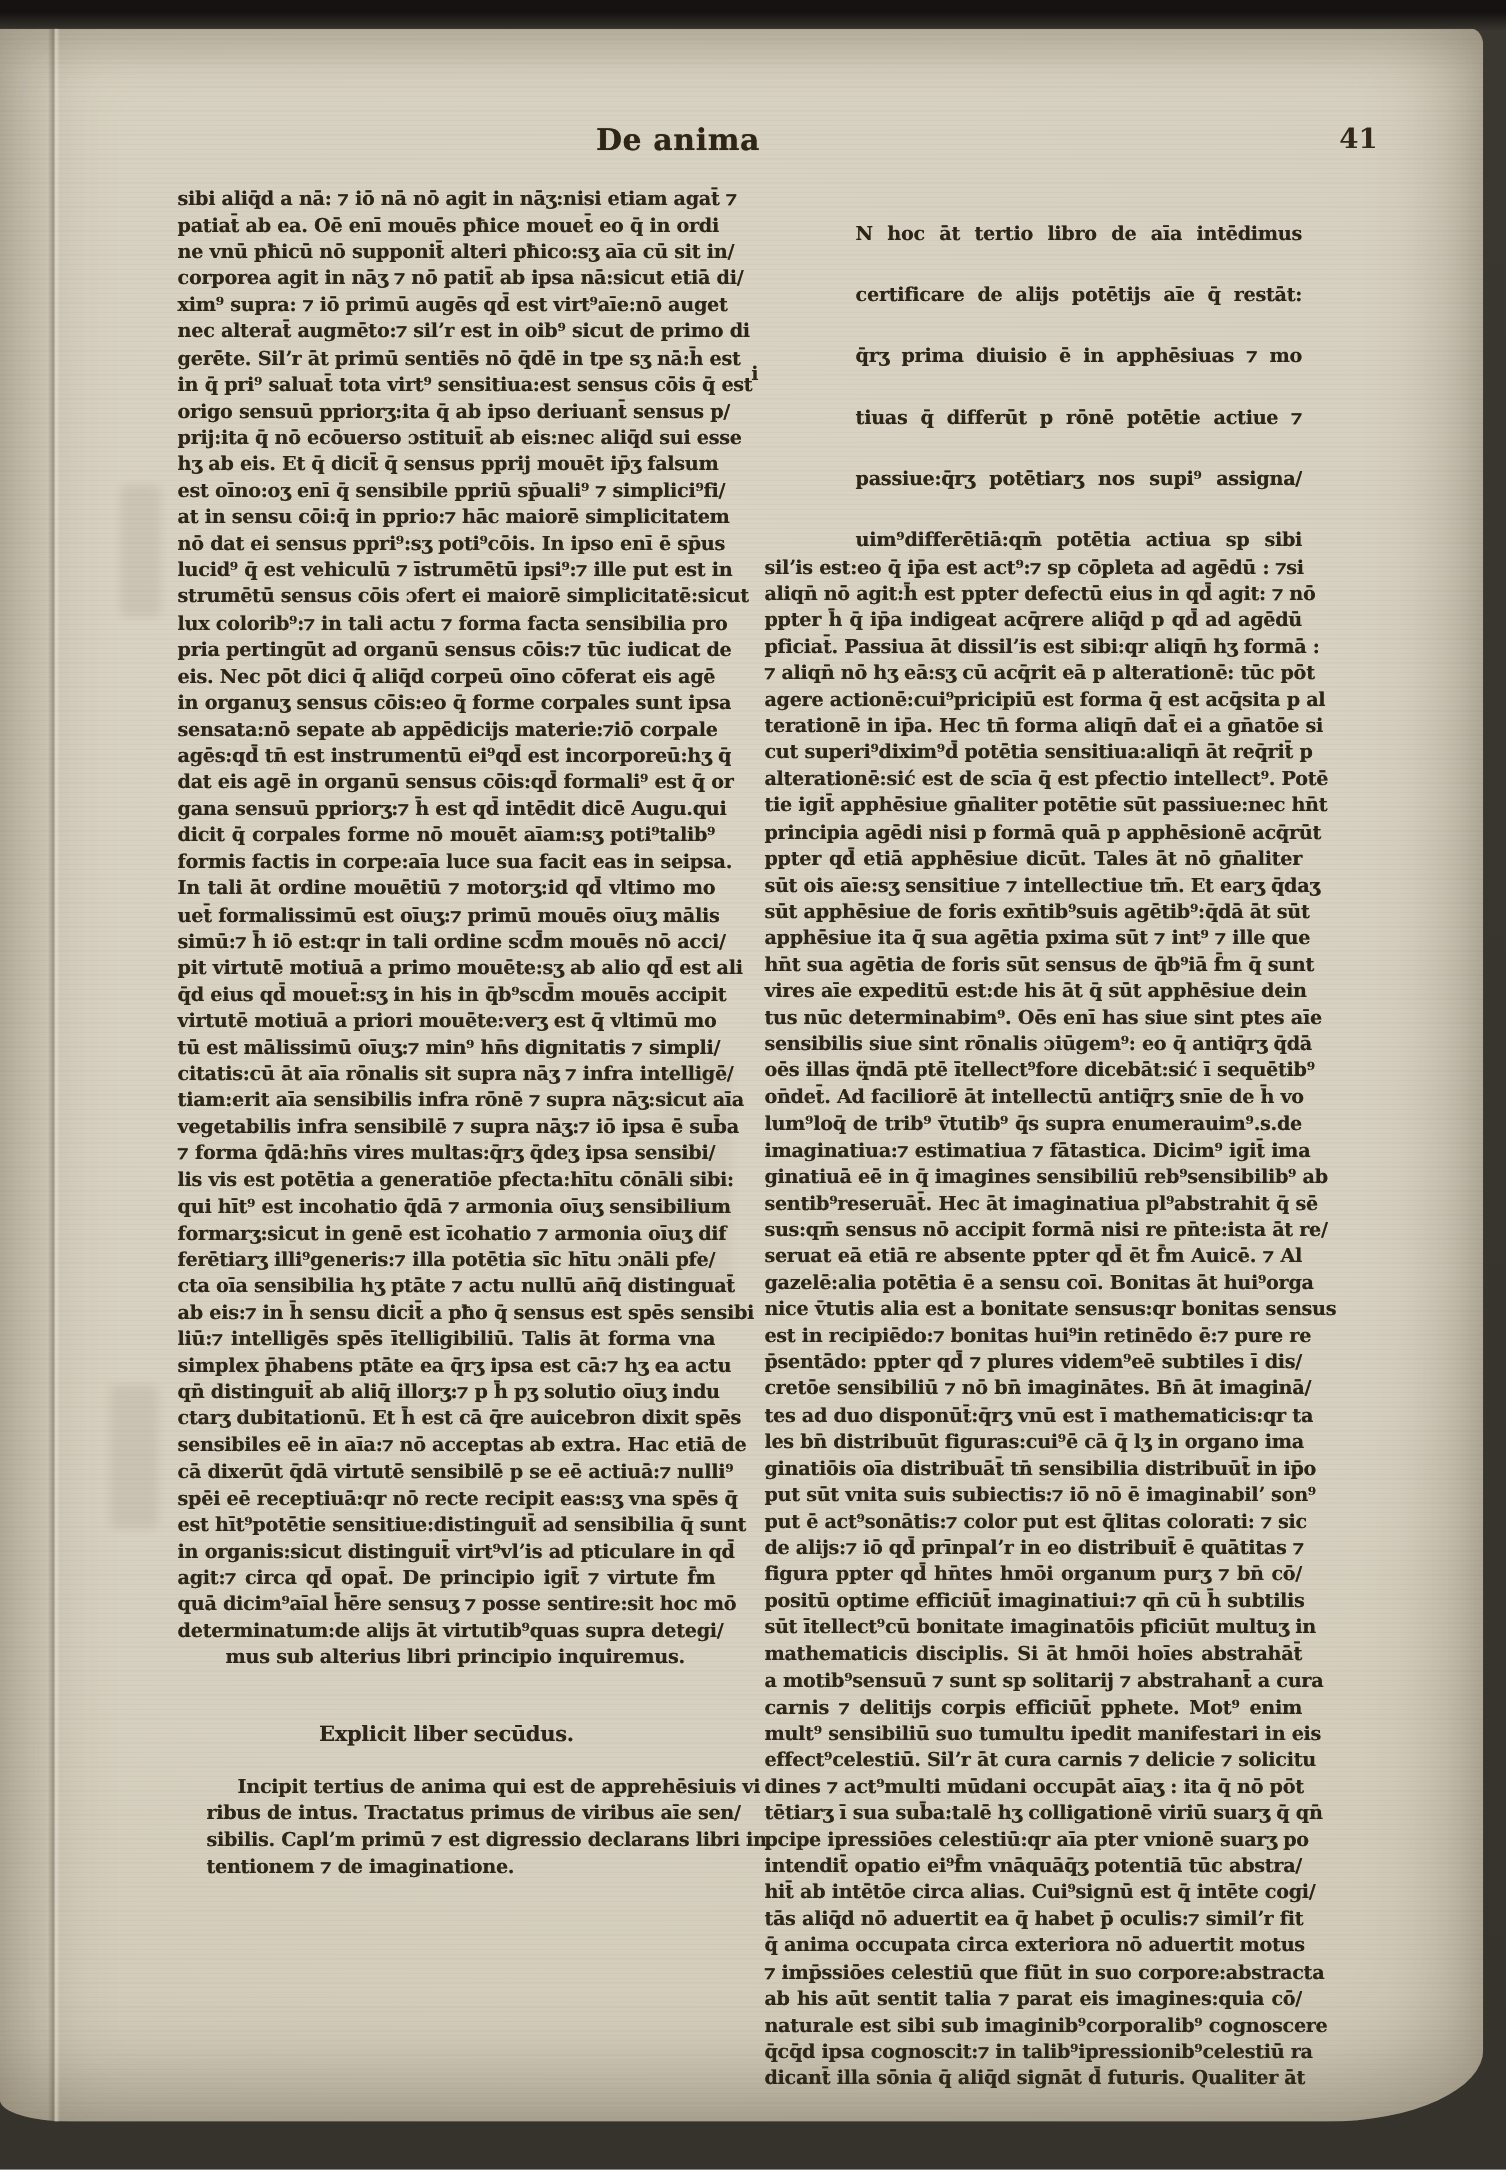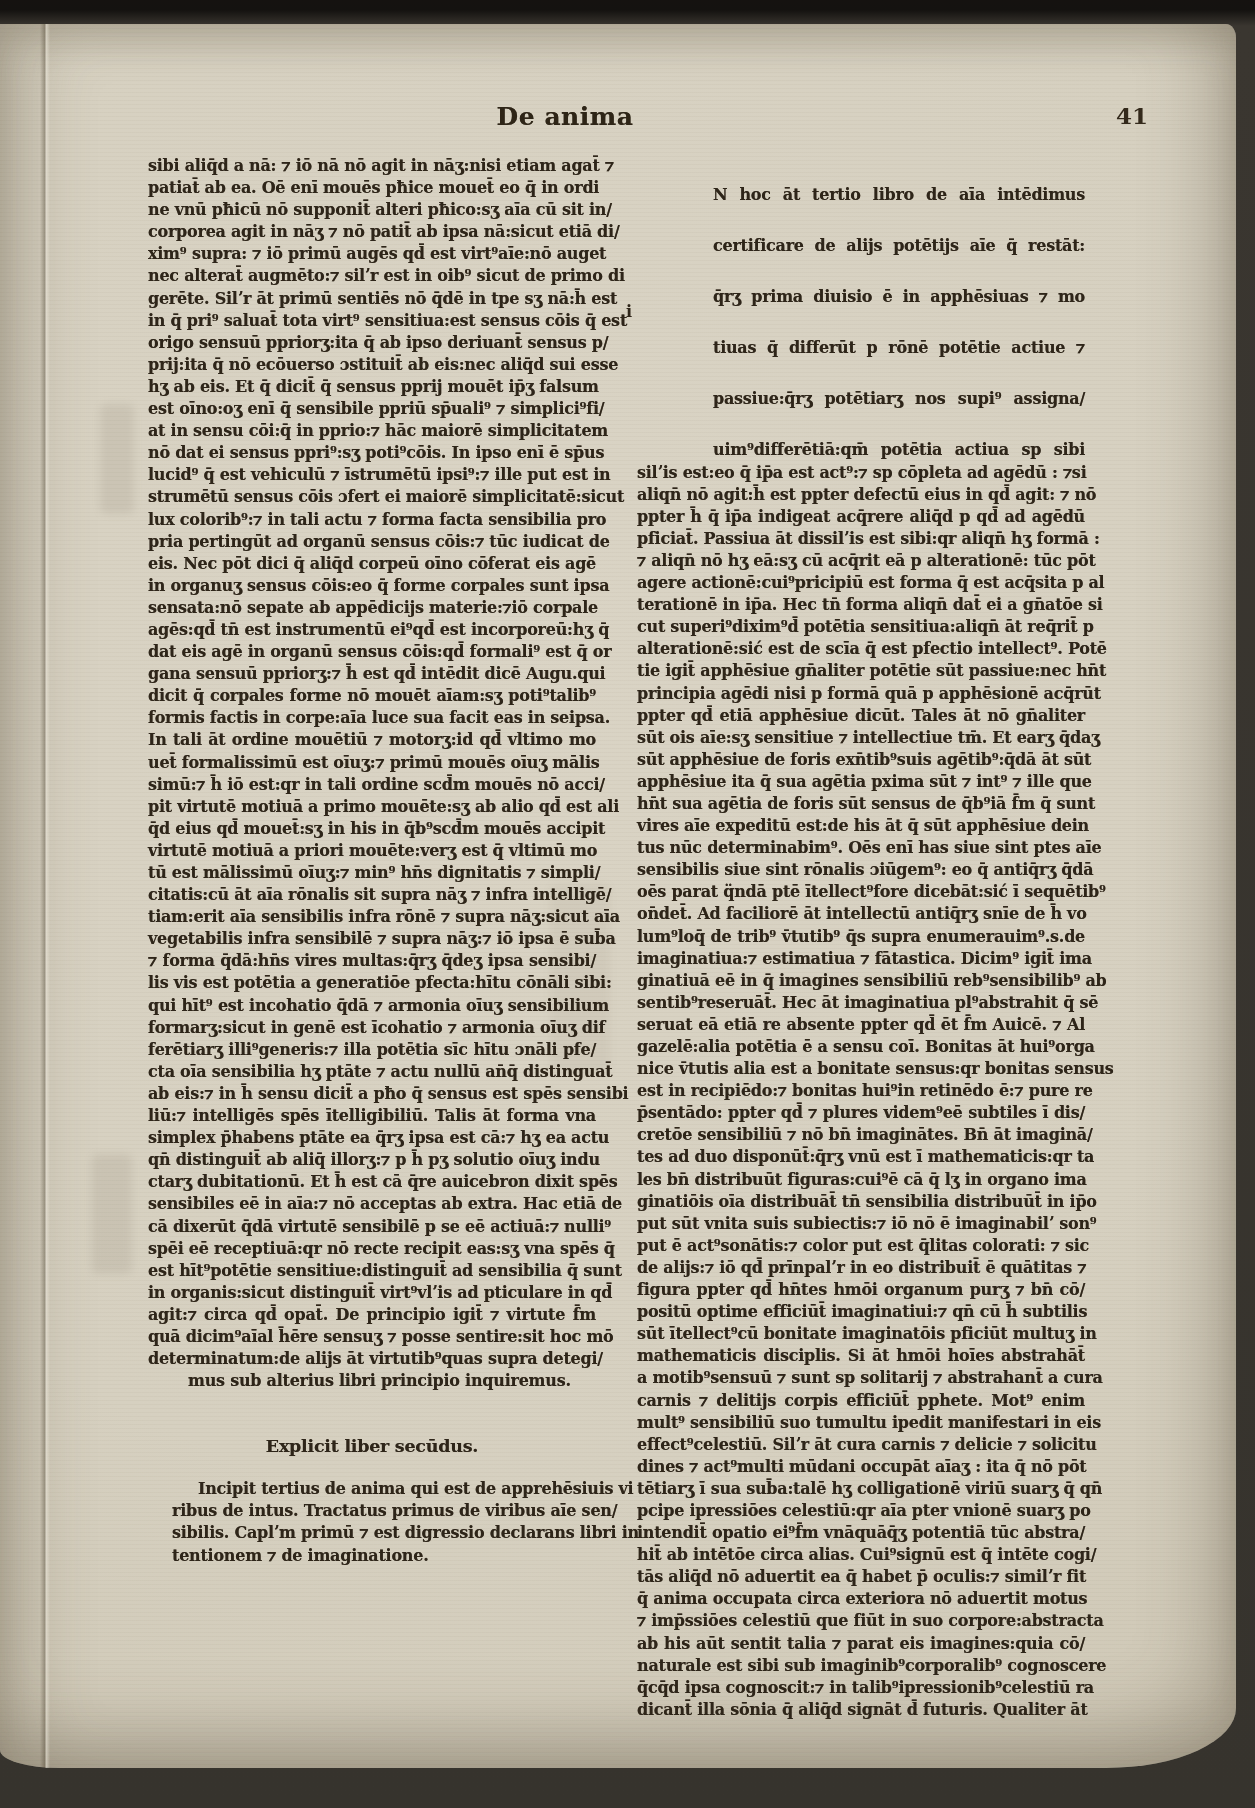--- a/index.html
+++ b/index.html
@@ -165,26 +165,27 @@
         <div class="tline">tie igit̄ apphēsiue gn̄aliter potētie sūt passiue:nec hn̄t</div>
         <div class="tline">principia agēdi nisi p formā quā p apphēsionē acq̄rūt</div>
         <div class="tline">ppter qd̄ etiā apphēsiue dicūt. Tales āt nō gn̄aliter</div>
         <div class="tline">sūt ois aīe:sʒ sensitiue ⁊ intellectiue tm̄. Et earʒ q̄daʒ</div>
         <div class="tline">sūt apphēsiue de foris exn̄tib⁹suis agētib⁹:q̄dā āt sūt</div>
         <div class="tline">apphēsiue ita q̄ sua agētia pxima sūt ⁊ int⁹ ⁊ ille que</div>
         <div class="tline">hn̄t sua agētia de foris sūt sensus de q̄b⁹iā f̄m q̄ sunt</div>
         <div class="tline">vires aīe expeditū est:de his āt q̄ sūt apphēsiue dein</div>
         <div class="tline">tus nūc determinabim⁹. Oēs enī has siue sint ptes aīe</div>
         <div class="tline">sensibilis siue sint rōnalis ɔiūgem⁹: eo q̄ antiq̄rʒ q̄dā</div>
-        <div class="tline">oēs parat q̈ndā ptē ītellect⁹fore dicebāt:sić ī sequētib⁹</div>
+        <div class="tline">oēs illas q̈ndā ptē ītellect⁹fore dicebāt:sić ī sequētib⁹</div>
         <div class="tline">on̄det̄. Ad faciliorē āt intellectū antiq̄rʒ snīe de h̄ vo</div>
         <div class="tline">lum⁹loq̄ de trib⁹ v̄tutib⁹ q̄s supra enumerauim⁹.s.de</div>
         <div class="tline">imaginatiua:⁊ estimatiua ⁊ fātastica. Dicim⁹ igit̄ ima</div>
         <div class="tline">ginatiuā eē in q̄ imagines sensibiliū reb⁹sensibilib⁹ ab</div>
         <div class="tline">sentib⁹reseruāt̄. Hec āt imaginatiua pl⁹abstrahit q̄ sē</div>
+        <div class="tline">sus:qm̄ sensus nō accipit formā nisi re pn̄te:ista āt re/</div>
         <div class="tline">seruat eā etiā re absente ppter qd̄ ēt f̄m Auicē. ⁊ Al</div>
         <div class="tline">gazelē:alia potētia ē a sensu coī. Bonitas āt hui⁹orga</div>
         <div class="tline">nice v̄tutis alia est a bonitate sensus:qr bonitas sensus</div>
         <div class="tline">est in recipiēdo:⁊ bonitas hui⁹in retinēdo ē:⁊ pure re</div>
         <div class="tline">p̄sentādo: ppter qd̄ ⁊ plures videm⁹eē subtiles ī dis/</div>
         <div class="tline">cretōe sensibiliū ⁊ nō bn̄ imaginātes. Bn̄ āt imaginā/</div>
         <div class="tline">tes ad duo disponūt̄:q̄rʒ vnū est ī mathematicis:qr ta</div>
         <div class="tline">les bn̄ distribuūt figuras:cui⁹ē cā q̄ lʒ in organo ima</div>
         <div class="tline">ginatiōis oīa distribuāt̄ tn̄ sensibilia distribuūt̄ in ip̄o</div>
         <div class="tline">put sūt vnita suis subiectis:⁊ iō nō ē imaginabilʼ son⁹</div>

